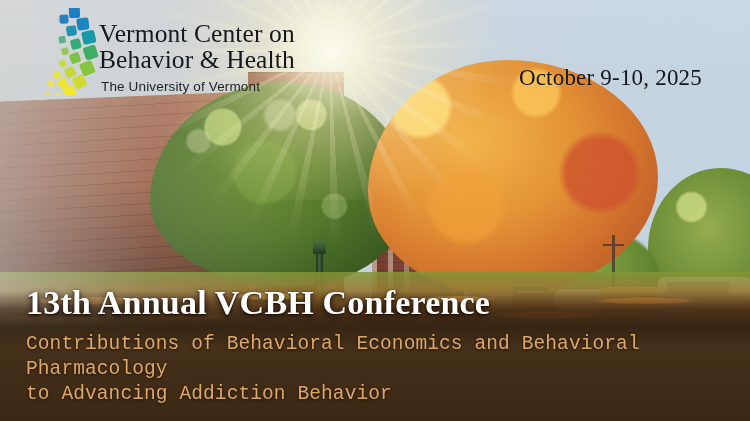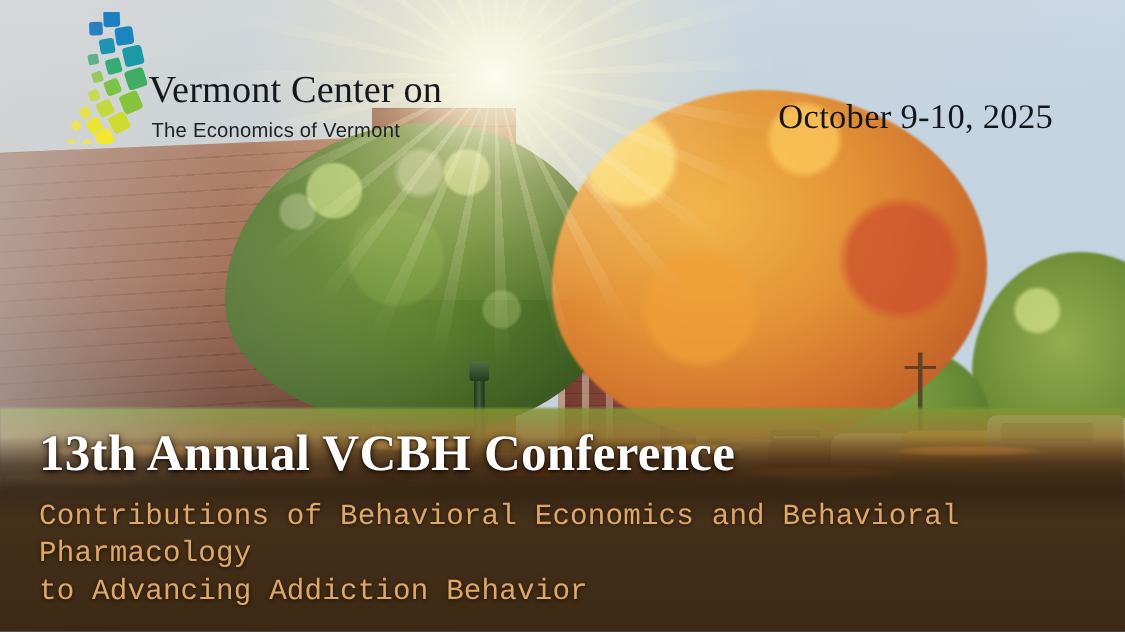--- a/index.html
+++ b/index.html
@@ -475,21 +475,22 @@
         <rect x="15" y="49" width="7" height="7" rx="1.5" fill="#c8da36" fill-opacity=".85" transform="rotate(-5 18.5 52.5)"></rect>
         <rect x="6" y="58" width="7" height="7" rx="1.5" fill="#ece431" fill-opacity=".85" transform="rotate(-10 9.5 61.5)"></rect>
         <rect x="-2" y="65" width="6" height="6" rx="1.3" fill="#f2e833" fill-opacity=".8" transform="rotate(-14 1 68)"></rect>
 
         <rect x="1" y="79" width="6" height="6" rx="1.3" fill="#f4ea35" fill-opacity=".75" transform="rotate(-15 4 82)"></rect>
         <rect x="-8" y="75" width="5" height="5" rx="1.1" fill="#f4ea35" fill-opacity=".6" transform="rotate(-16 -5.5 77.5)"></rect>
       </g>
     </svg>
     <div class="logo-text">
       <div class="logo-line1">Vermont Center on</div>
-      <div class="logo-tagline">The Economics of Vermont</div>
+      <div class="logo-line2">Behavior &amp; Health</div>
+      <div class="logo-tagline">The University of Vermont</div>
     </div>
   </div>
 
   <div class="date">October 9-10, 2025</div>
 
   <div class="titles">
     <div class="conf-title">13th Annual VCBH Conference</div>
     <div class="conf-sub">
       <span class="l1">Contributions of Behavioral Economics and Behavioral Pharmacology</span>
       <span class="l2">to Advancing Addiction Behavior</span>

